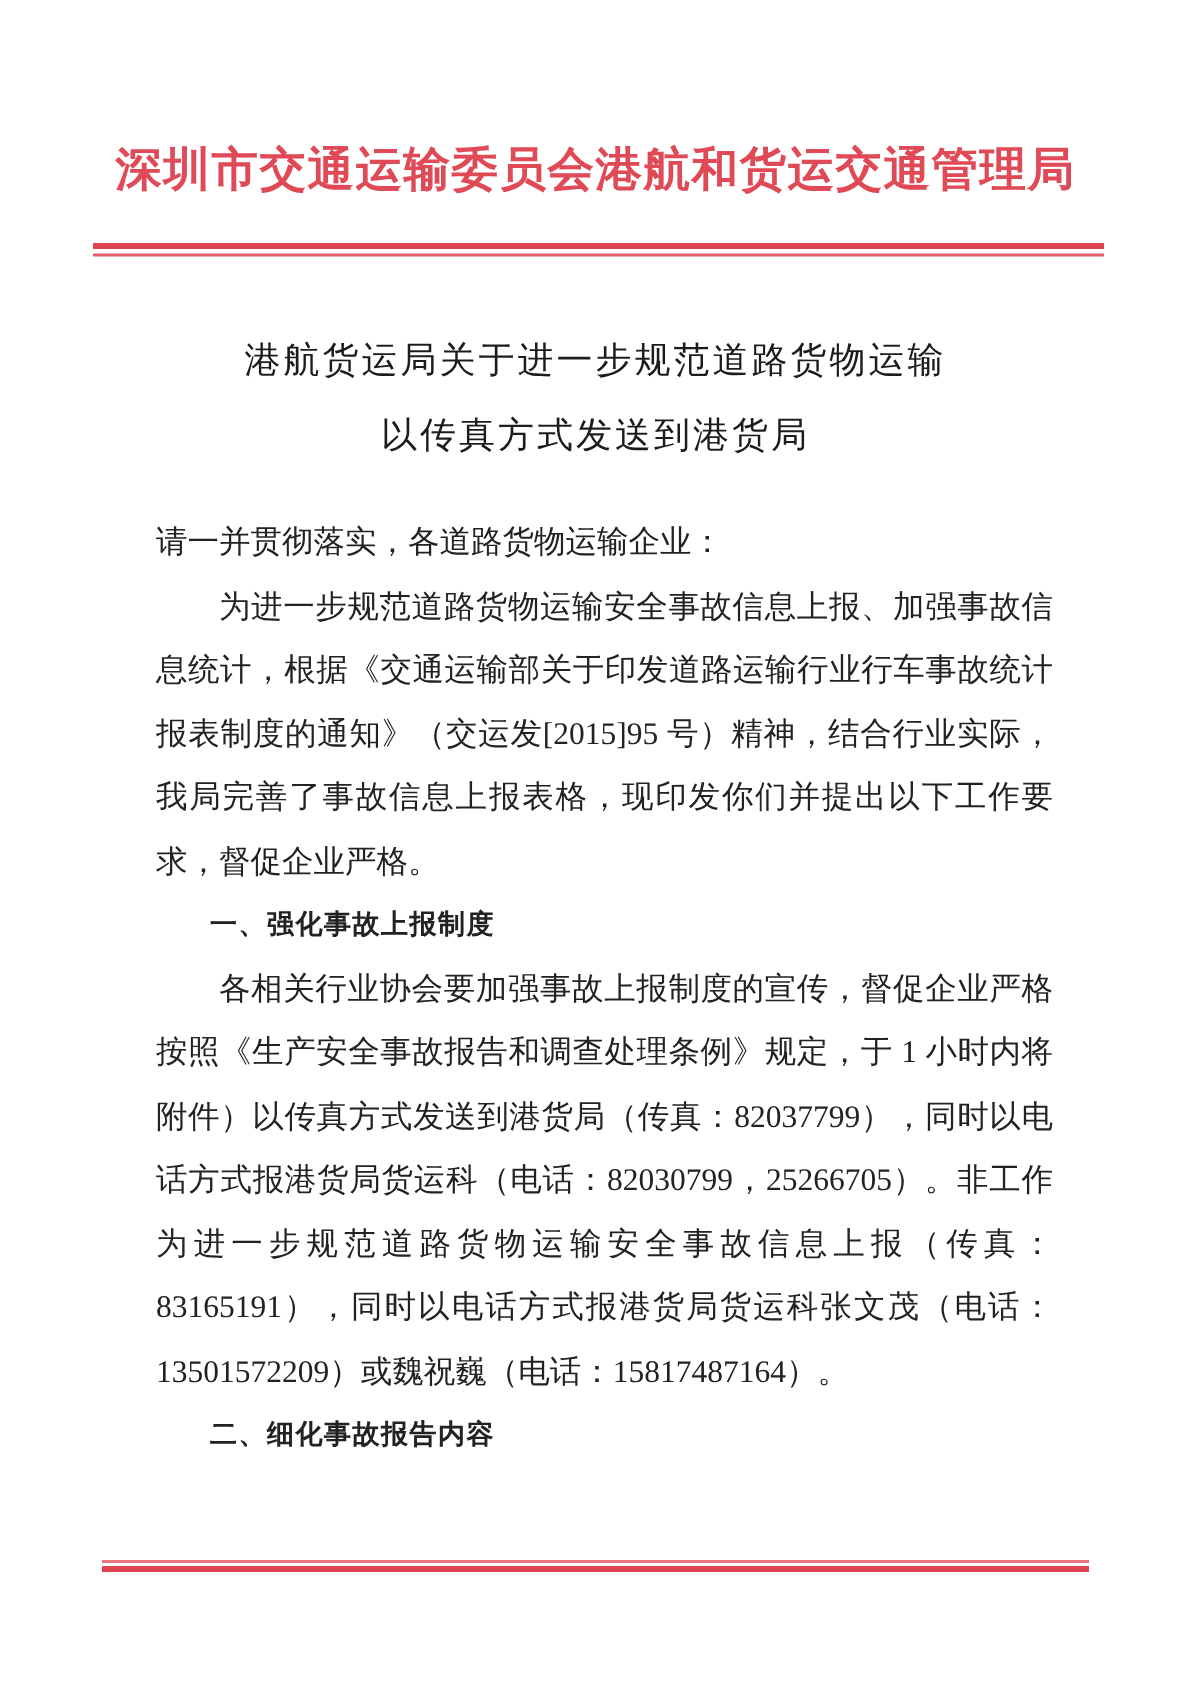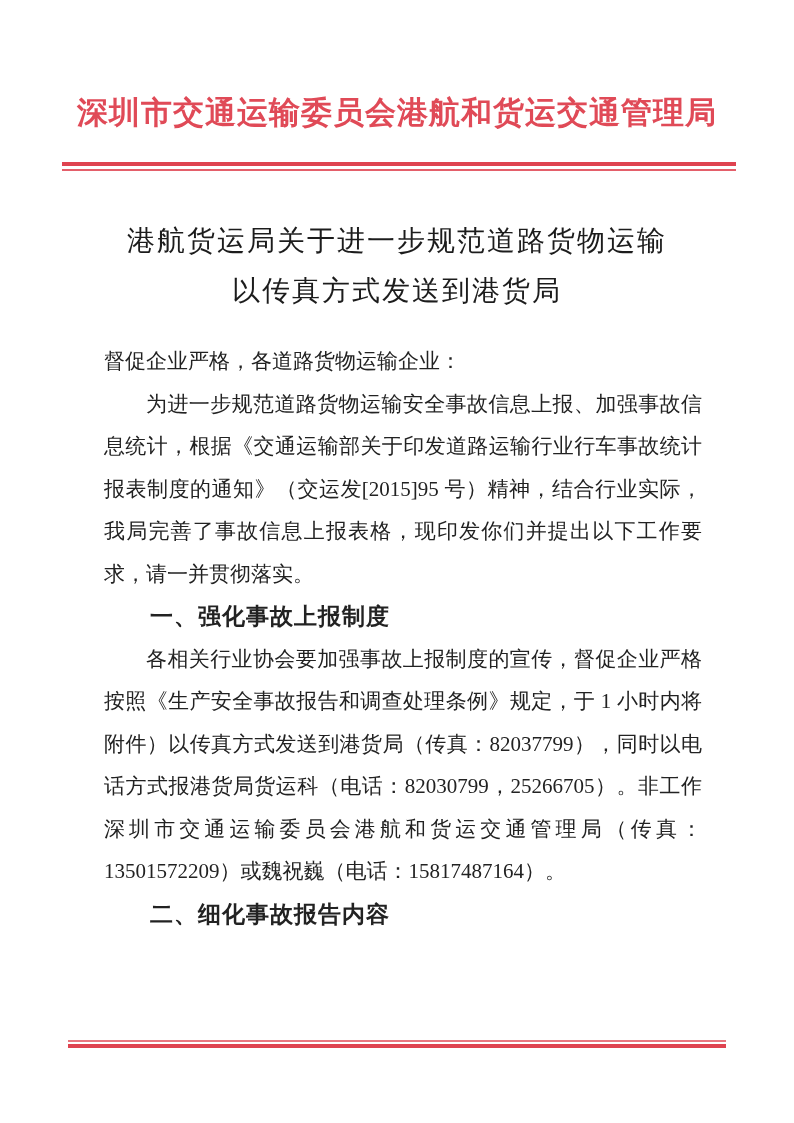--- a/index.html
+++ b/index.html
@@ -40,21 +40,21 @@
   .rule-head .thick { height: 4px; background: #df4350; }
   .rule-head .thin  { height: 1.5px; background: #df4350; margin-top: 3px; opacity: .85; }
 
   
   .doc-title {
     position: absolute;
     top: 216px;
     left: 0;
     right: 0;
     text-align: center;
-    font-size: 28px;
+    font-size: 24px;
     line-height: 50px;
     letter-spacing: 2px;
     color: #1c1c1c;
     font-weight: 500;
     font-family: Liberation Serif, serif;
   }
 
   
   .body-col {
     position: absolute;
@@ -71,21 +71,21 @@
   .ln.j {
     white-space: normal;
     text-align: justify;
     text-align-last: justify;
     text-justify: inter-character;
   }
   .ln.indent { text-indent: 2em; }
   .ln.heading {
     font-family: "Liberation Sans", "DejaVu Sans", sans-serif;
     font-weight: bold;
-    font-size: 23px;
+    font-size: 18px;
     padding-left: 2em;
     letter-spacing: 1px;
   }
 
   
   .rule-foot {
     position: absolute;
     top: 1040px;
     left: 68px;
     width: 658px;
@@ -105,35 +105,36 @@
     <div class="thin"></div>
   </div>
 
   <div class="doc-title">
     <div>港航货运局关于进一步规范道路货物运输</div>
     <div>以传真方式发送到港货局</div>
   </div>
 
   <div class="body-col">
 
-    <div class="ln">督促企业严格，各道路货物运输企业：</div>
+    <div class="ln">请一并贯彻落实，各道路货物运输企业：</div>
 
     <div class="ln j indent">为进一步规范道路货物运输安全事故信息上报、加强事故信</div>
     <div class="ln j">息统计，根据《交通运输部关于印发道路运输行业行车事故统计</div>
     <div class="ln j">报表制度的通知》（交运发[2015]95 号）精神，结合行业实际，</div>
     <div class="ln j">我局完善了事故信息上报表格，现印发你们并提出以下工作要</div>
-    <div class="ln">求，请一并贯彻落实。</div>
+    <div class="ln">求，督促企业严格。</div>
 
     <div class="ln heading">一、强化事故上报制度</div>
 
     <div class="ln j indent">各相关行业协会要加强事故上报制度的宣传，督促企业严格</div>
     <div class="ln j">按照《生产安全事故报告和调查处理条例》规定，于 1 小时内将</div>
     <div class="ln j">附件）以传真方式发送到港货局（传真：82037799），同时以电</div>
     <div class="ln j">话方式报港货局货运科（电话：82030799，25266705）。非工作</div>
-    <div class="ln j">深圳市交通运输委员会港航和货运交通管理局（传真：</div>
+    <div class="ln j">为进一步规范道路货物运输安全事故信息上报（传真：</div>
+    <div class="ln j">83165191），同时以电话方式报港货局货运科张文茂（电话：</div>
     <div class="ln">13501572209）或魏祝巍（电话：15817487164）。</div>
 
     <div class="ln heading">二、细化事故报告内容</div>
 
   </div>
 
   <div class="rule-foot">
     <div class="thin"></div>
     <div class="thick"></div>
   </div>

